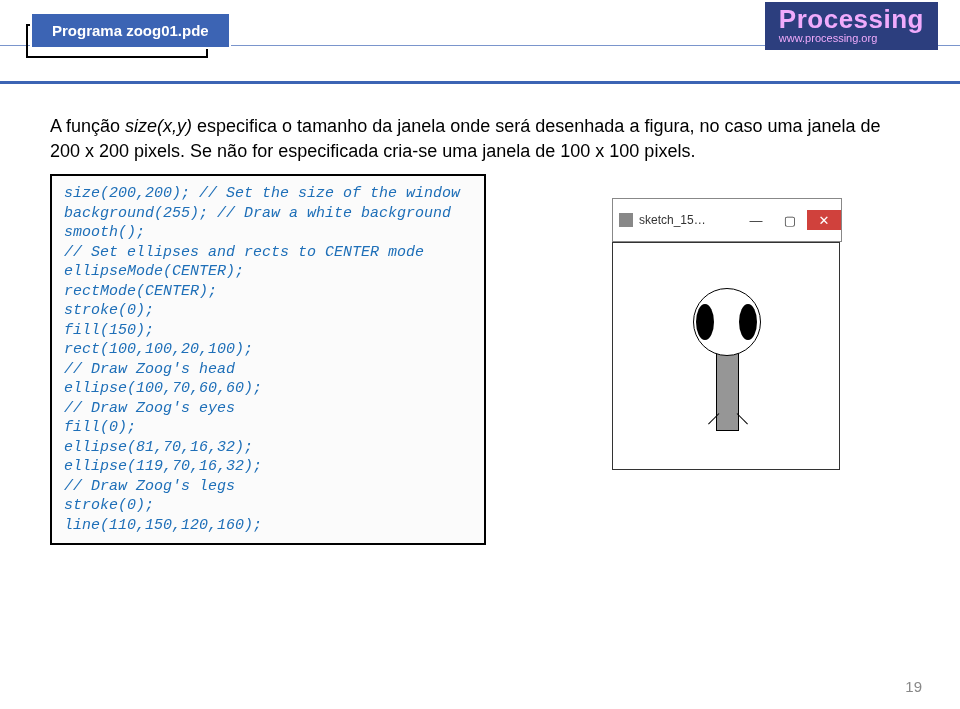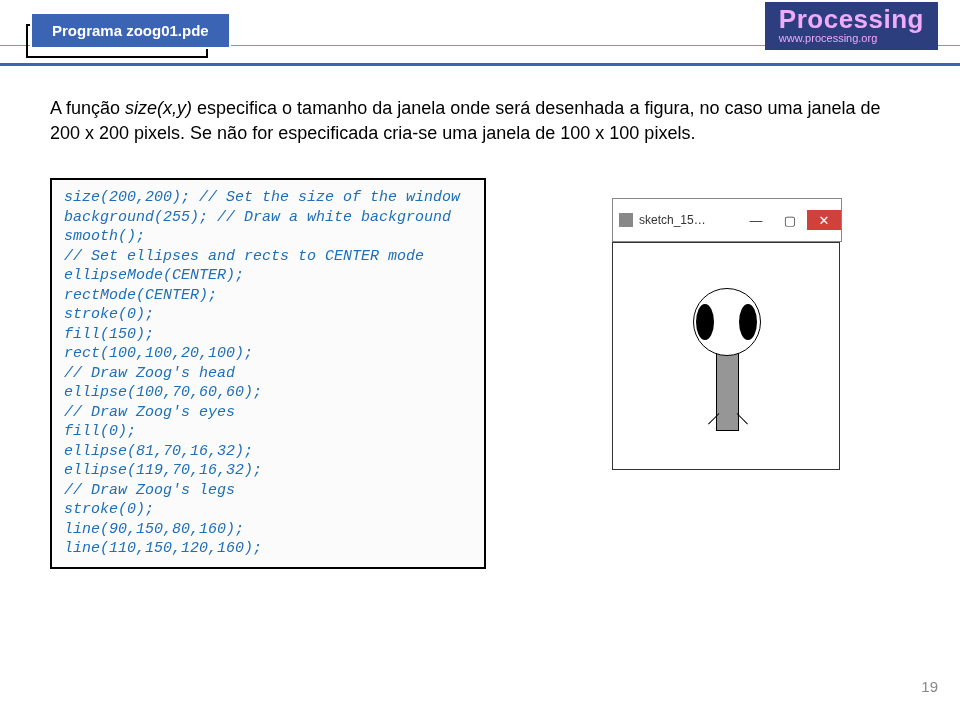--- a/index.html
+++ b/index.html
@@ -1,43 +1,43 @@
 <!DOCTYPE html>
 <html><head>
 <meta charset="utf-8">
 <style>
   *{margin:0;padding:0;box-sizing:border-box}
   body{font-family:Arial,Helvetica,sans-serif;background:#fff;width:960px;height:709px;position:relative;overflow:hidden}
-  .header{position:relative;height:66px;border-bottom:3px solid #3c64b4}
+  .header{position:relative;height:84px;border-bottom:3px solid #3c64b4}
   .tab{position:absolute;left:30px;top:12px;background:#3c64b4;color:#fff;padding:8px 20px;font-weight:700;font-size:15px;border:2px solid #fff;z-index:2}
   .tab-shadow{position:absolute;left:26px;top:24px;width:182px;height:34px;border:2px solid #000;z-index:1}
   .header-line2{position:absolute;left:0;right:0;top:45px;height:1px;background:#7a95cc}
   .logo{position:absolute;right:22px;top:2px;background:#2c3e7e;color:#f0abfc;padding:4px 14px 6px;text-align:left}
   .logo .big{font-size:26px;font-weight:700;line-height:1;letter-spacing:.5px}
   .logo .url{font-size:11px}
   .content{padding:30px 50px 0 50px}
-  .intro{font-size:18px;line-height:1.4;color:#000;margin-bottom:32px}
+  .intro{font-size:18px;line-height:1.4;color:#000;margin-bottom:10px}
   .intro .fn{font-style:italic}
   .codebox{border:2px solid #000;background:#fbfbfb;padding:8px 12px;width:436px;font-family:"Courier New",Courier,monospace;font-size:15px;line-height:1.3;font-style:italic;color:#1e6fb8}
   .sketchwin{position:absolute;left:612px;top:198px;width:230px}
   .titlebar{height:44px;background:#fff;border:1px solid #888;display:flex;align-items:center;font-size:12px}
   .titlebar .icon{width:14px;height:14px;background:#888;margin:0 6px}
   .titlebar .title{flex:1;color:#333}
   .titlebar .btn{width:34px;height:20px;display:flex;align-items:center;justify-content:center;font-size:13px}
   .titlebar .min{color:#333}
   .titlebar .max{color:#333}
   .titlebar .close{background:#d0413c;color:#fff}
   .canvas{border:1px solid #333;background:#fff;width:228px;height:228px;position:relative}
   .zoog-body{position:absolute;left:103px;top:75px;width:23px;height:113px;background:#969696;border:1px solid #000}
   .zoog-head{position:absolute;left:80px;top:45px;width:68px;height:68px;background:#fff;border:1px solid #000;border-radius:50%}
   .zoog-eye-l{position:absolute;left:83px;top:61px;width:18px;height:36px;background:#000;border-radius:50%}
   .zoog-eye-r{position:absolute;left:126px;top:61px;width:18px;height:36px;background:#000;border-radius:50%}
   .zoog-leg-l{position:absolute;left:91px;top:170px;width:15px;height:1px;border-top:1px solid #000;transform:rotate(-45deg);transform-origin:right center}
   .zoog-leg-r{position:absolute;left:124px;top:170px;width:15px;height:1px;border-top:1px solid #000;transform:rotate(45deg);transform-origin:left center}
-  .pagenum{position:absolute;right:22px;bottom:14px;color:#888;font-size:15px}
+  .pagenum{position:absolute;right:38px;bottom:14px;color:#888;font-size:15px}
 </style>
 </head>
 <body>
 
 <div class="header">
   <div class="tab-shadow"></div>
   <div class="tab">
     <span>Programa zoog01.pde</span>
   </div>
   <div class="header-line2"></div>
@@ -63,21 +63,20 @@
     <div>fill(150);</div>
     <div>rect(100,100,20,100);</div>
     <div>// Draw Zoog's head</div>
     <div>ellipse(100,70,60,60);</div>
     <div>// Draw Zoog's eyes</div>
     <div>fill(0);</div>
     <div>ellipse(81,70,16,32);</div>
     <div>ellipse(119,70,16,32);</div>
     <div>// Draw Zoog's legs</div>
     <div>stroke(0);</div>
-    <div>line(90,150,80,160);</div>
     <div>line(110,150,120,160);</div>
   </div>
 </div>
 
 <div class="sketchwin">
   <div class="titlebar">
     <div class="icon"></div>
     <div class="title">sketch_15…</div>
     <div class="btn min">—</div>
     <div class="btn max">▢</div>

